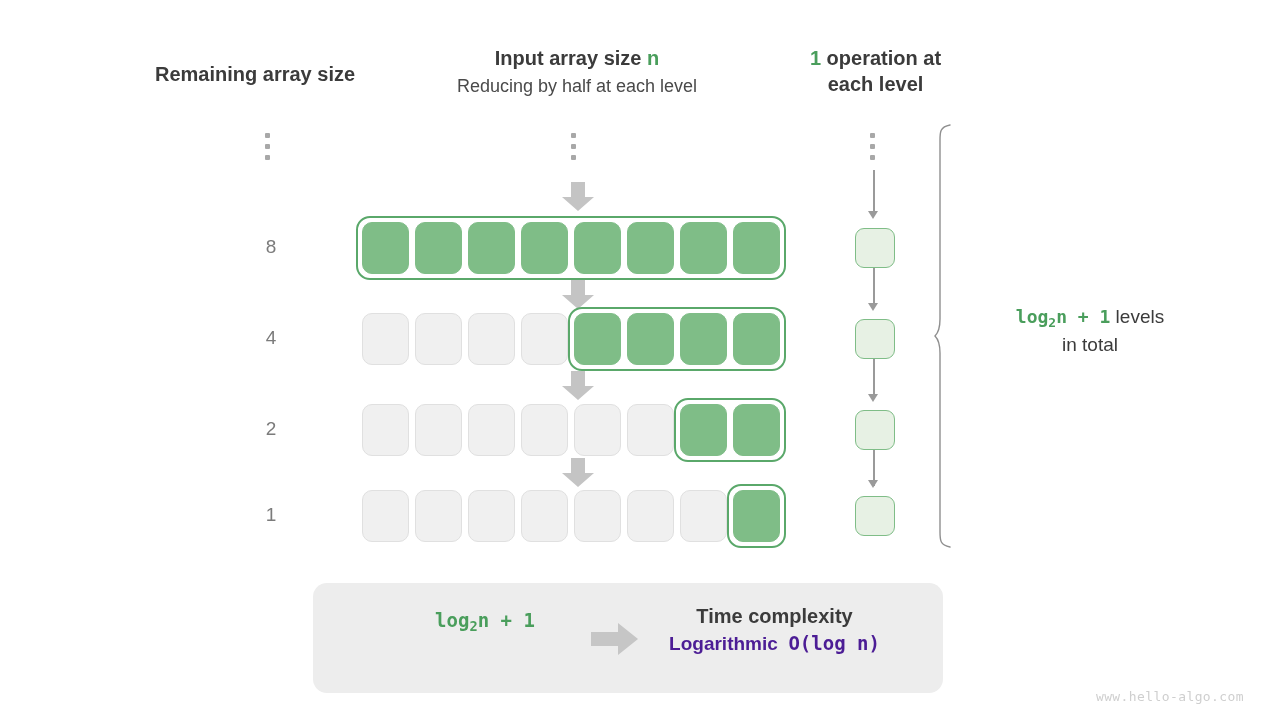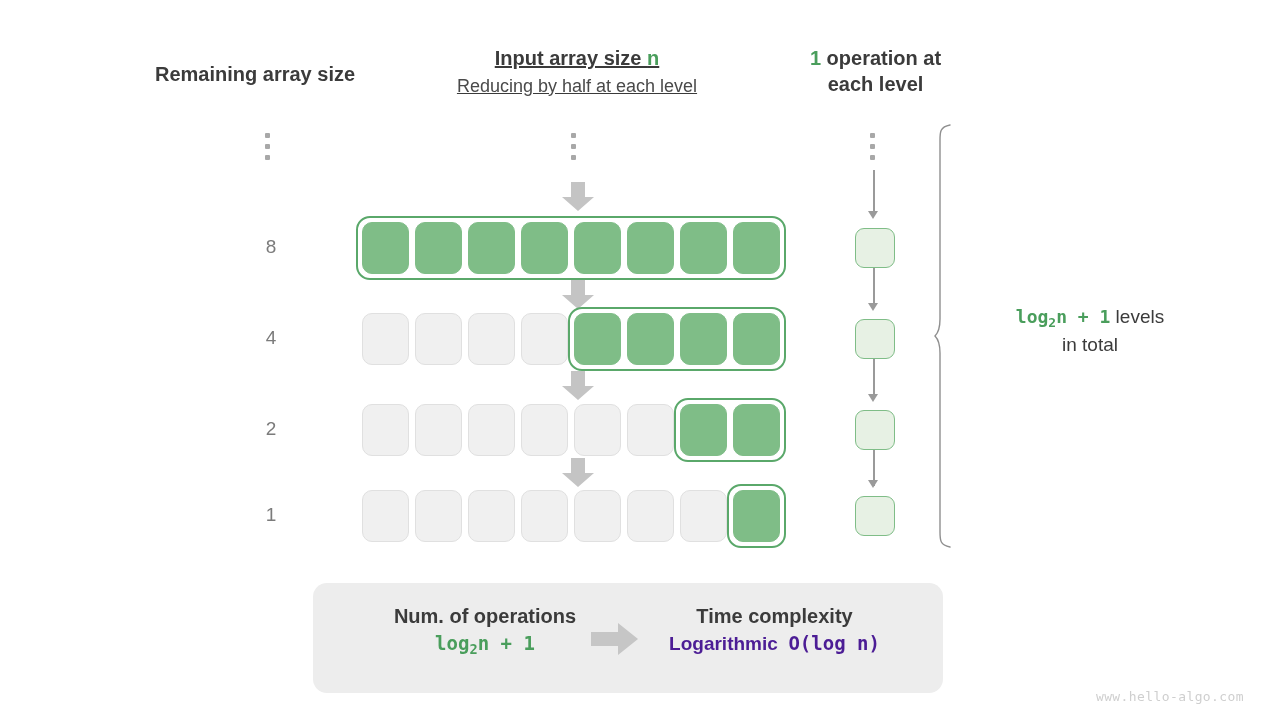--- a/index.html
+++ b/index.html
@@ -42,21 +42,21 @@
     font-family: "DejaVu Sans Mono", monospace;
     font-weight: bold;
   }
   .teal-mono {
     color: #4c1d95;
     font-family: "DejaVu Sans Mono", monospace;
     font-weight: bold;
   }
 
   #hdr-remaining { left: 155px; top: 62px; width: 232px; text-align: left; }
-  #hdr-input { left: 412px; top: 46px; width: 330px; text-decoration: underline; }
+  #hdr-input { left: 412px; top: 46px; width: 330px; }
   #hdr-ops   { left: 788px; top: 46px; width: 175px; }
 
   
   .row-label {
     position: absolute;
     width: 40px;
     text-align: center;
     font-size: 19px;
     color: #7b7b7b;
     left: 251px;
@@ -341,21 +341,20 @@
   </svg>
 </div>
 
 <div id="levels-note">
   <div><span class="green-mono formula"><span>log</span><sub>2</sub><span>n + 1</span></span><span> levels</span></div>
   <div>in total</div>
 </div>
 
 <div id="summary">
   <div class="sum-col" id="sum-left">
-    <div class="sum-title">Num. of operations</div>
     <div class="sum-value"><span class="green-mono"><span>log</span><sub>2</sub><span>n + 1</span></span></div>
   </div>
   <div class="sum-col" id="sum-right">
     <div class="sum-title">Time complexity</div>
     <div class="sum-value"><span class="teal-mono" style="font-family:'Liberation Sans',sans-serif;">Logarithmic</span>&nbsp;&nbsp;<span class="teal-mono">O(log n)</span></div>
   </div>
 </div>
 <div id="sum-arrow">
   <svg width="48" height="34" viewBox="0 0 48 34">
       <path d="M0 10 H27 V1 L47 17 L27 33 V24 H0 Z" fill="#c6c6c6"></path>

